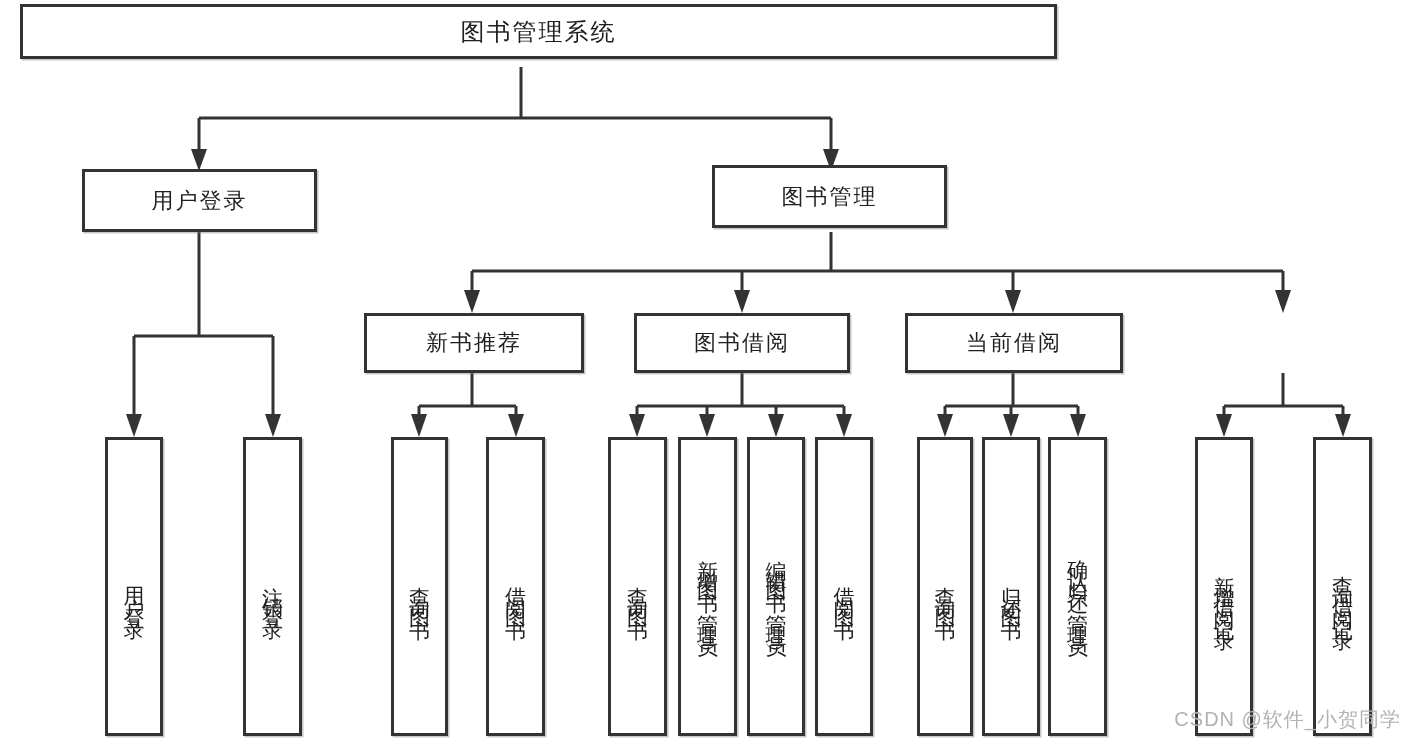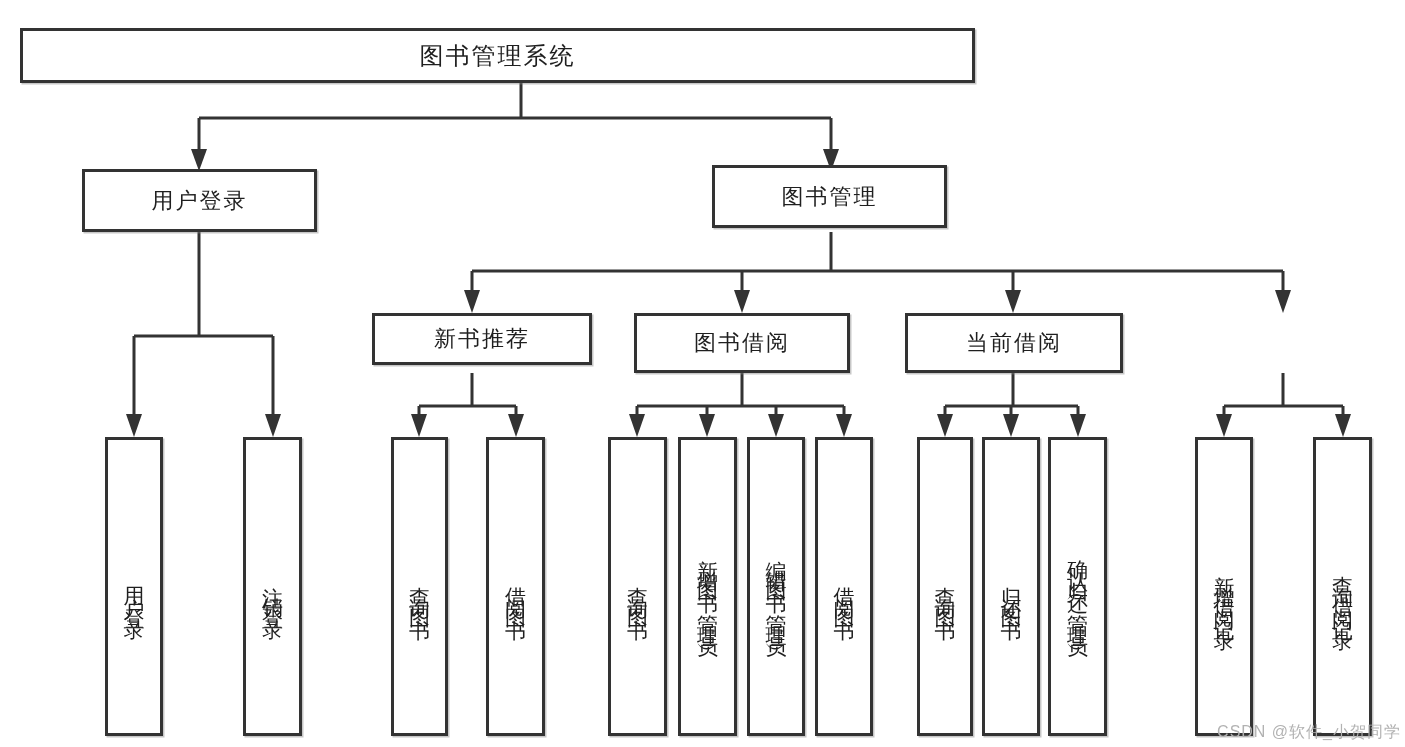--- a/index.html
+++ b/index.html
@@ -37,22 +37,22 @@
   .node.v span{
     writing-mode:vertical-rl;
     text-orientation:upright;
     font-size:21px;
     letter-spacing:11px;
     margin-bottom:-11px;
     white-space:nowrap;
   }
   .watermark{
     position:absolute;
-    right:4px;bottom:4px;
-    font-size:16px;
+    right:4px;bottom:14px;
+    font-size:20px;
     color:var(--watermark);
     letter-spacing:1px;
     white-space:nowrap;
   }
 </style>
 </head>
 <body>
 
 <div id="canvas">
 
@@ -85,32 +85,32 @@
     <path d="M1013 373 V406 M945 406 H1078 M945 406 V415 M1011 406 V415 M1078 406 V415"></path>
     <polygon points="937,414 953,414 945,437"></polygon>
     <polygon points="1003,414 1019,414 1011,437"></polygon>
     <polygon points="1070,414 1086,414 1078,437"></polygon>
 
     <path d="M1283 373 V406 M1224 406 H1343 M1224 406 V415 M1343 406 V415"></path>
     <polygon points="1216,414 1232,414 1224,437"></polygon>
     <polygon points="1335,414 1351,414 1343,437"></polygon>
   </svg>
 
-  <div class="node h root" style="left:20px;top:28px;width:955px;height:55px">
+  <div class="node h root" style="left:20px;top:4px;width:1037px;height:55px">
     <span>图书管理系统</span>
   </div>
 
   <div class="node h branch" style="left:82px;top:169px;width:235px;height:63px">
     <span>用户登录</span>
   </div>
   <div class="node h branch" style="left:712px;top:165px;width:235px;height:63px">
     <span>图书管理</span>
   </div>
 
-  <div class="node h branch" style="left:372px;top:313px;width:220px;height:52px">
+  <div class="node h branch" style="left:364px;top:313px;width:220px;height:60px">
     <span>新书推荐</span>
   </div>
   <div class="node h branch" style="left:634px;top:313px;width:216px;height:60px">
     <span>图书借阅</span>
   </div>
   <div class="node h branch" style="left:905px;top:313px;width:218px;height:60px">
     <span>当前借阅</span>
   </div>
 
   <div class="node v" style="left:105px;top:437px;width:58px;height:299px">

